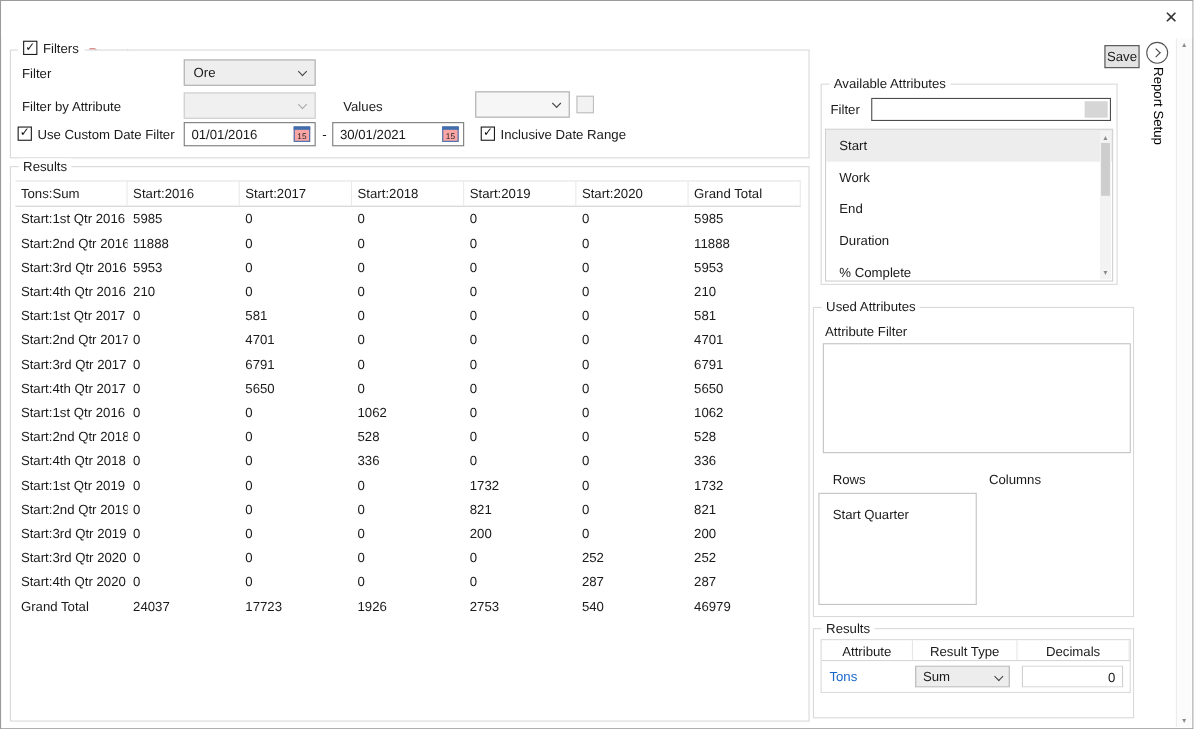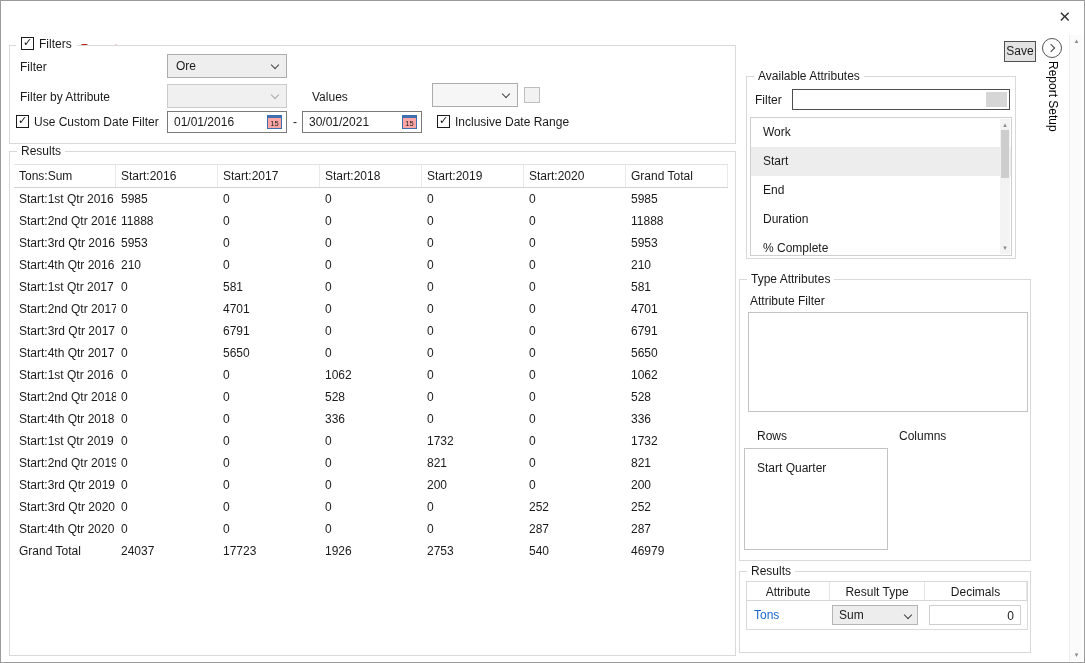--- a/index.html
+++ b/index.html
@@ -321,35 +321,35 @@
 
   <div class="groupbox" style="left:745px; top:75px; width:270px; height:183px;">
     <span class="group-label">Available Attributes</span>
     <span class="lbl" style="left:8px; top:16px;">Filter</span>
     <div class="filter-input">
       <span class="in-text"></span>
       <span class="input-end-box"></span>
     </div>
     <div class="attr-list" id="attr-list">
 
-    <div class="attr-item">Work</div>
-        <div class="attr-item selected">Start</div>
+    <div class="attr-item selected">Start</div>
+        <div class="attr-item">Work</div>
         <div class="attr-item">End</div>
         <div class="attr-item">Duration</div>
         <div class="attr-item">% Complete</div>
         <div class="vscroll">
         <span class="arr up">▴</span>
         <span class="thumb"></span>
         <span class="arr down">▾</span>
       </div>
       </div>
   </div>
 
   <div class="groupbox" style="left:738px; top:278px; width:292px; height:282px;">
-    <span class="group-label">Type Attributes</span>
+    <span class="group-label">Used Attributes</span>
     <span class="lbl" style="left:10px; top:14px;">Attribute Filter</span>
     <div class="plain-box" style="left:8px; right:2px; top:32px; height:100px;"></div>
     <span class="lbl" style="left:17px; top:149px;">Rows</span>
     <span class="lbl" style="left:159px; top:149px;">Columns</span>
     <div class="plain-box" style="left:4px; top:168px; width:144px; height:102px;" id="rows-box">
         <div class="chip">Start Quarter</div>
       </div>
   </div>
 
   <div class="groupbox" style="left:738px; top:570px; width:292px; height:82px;">

